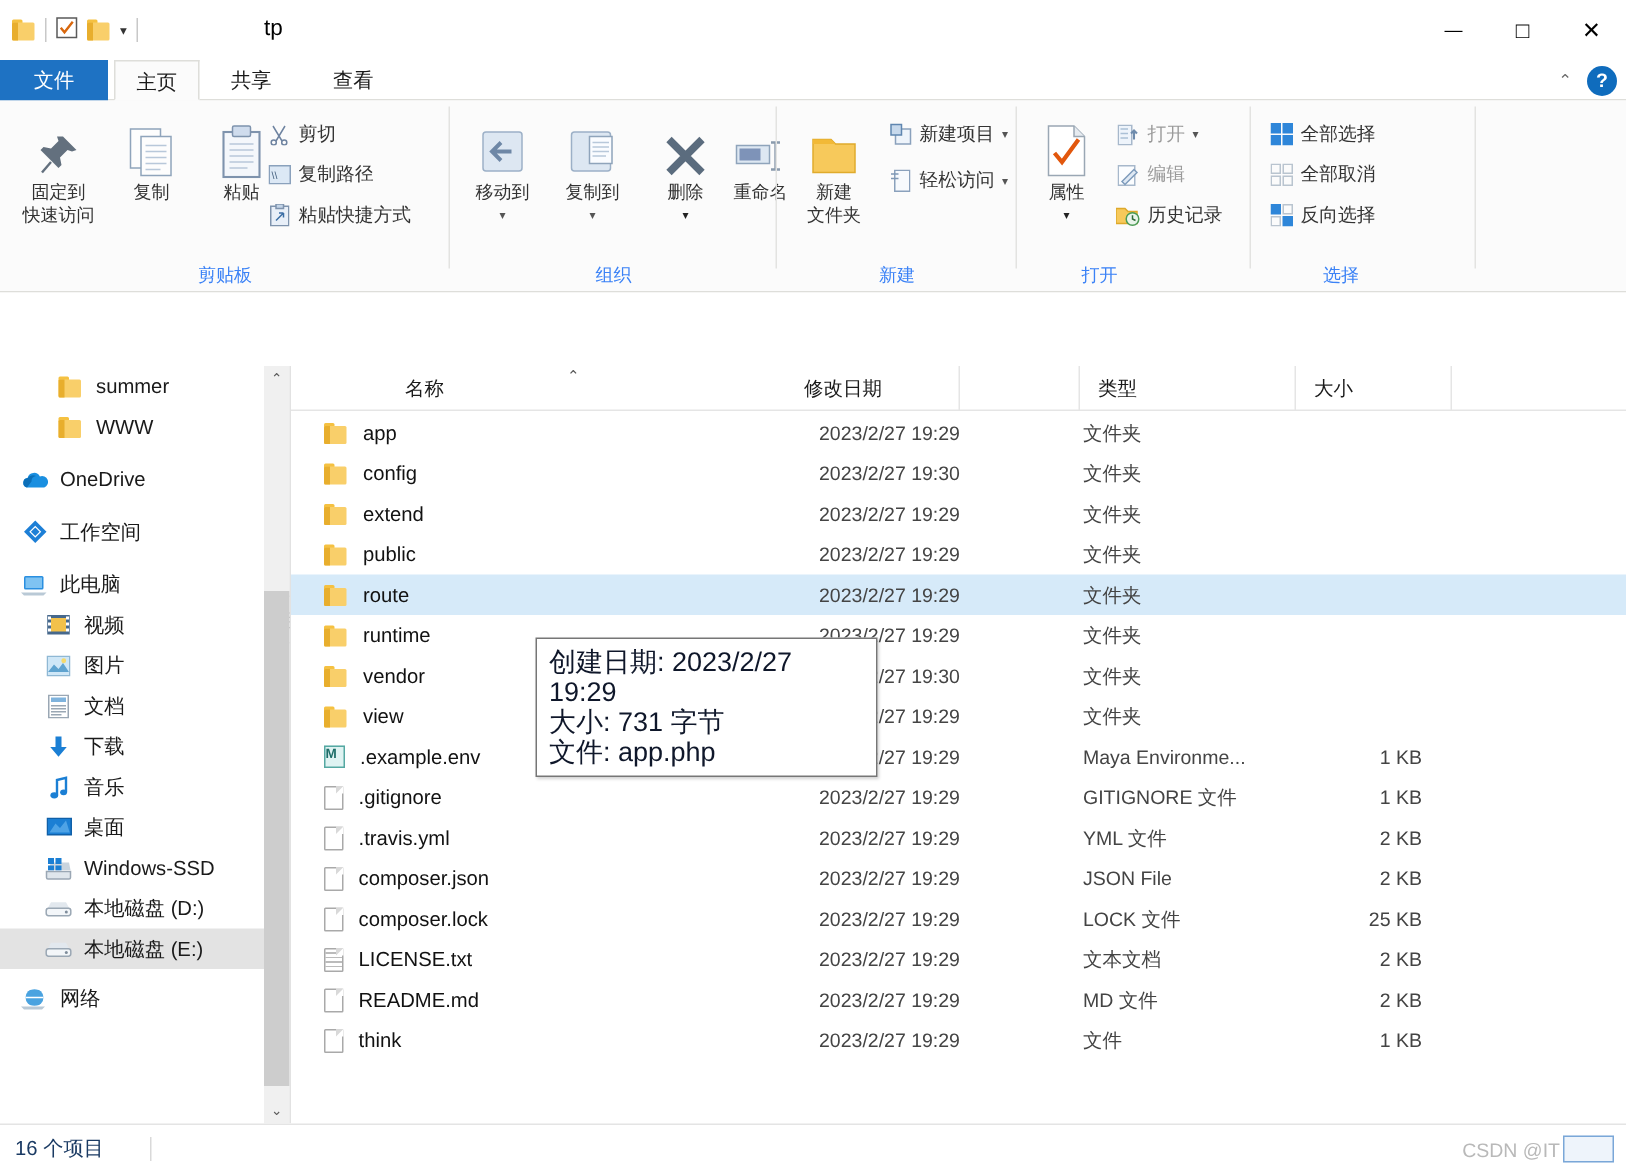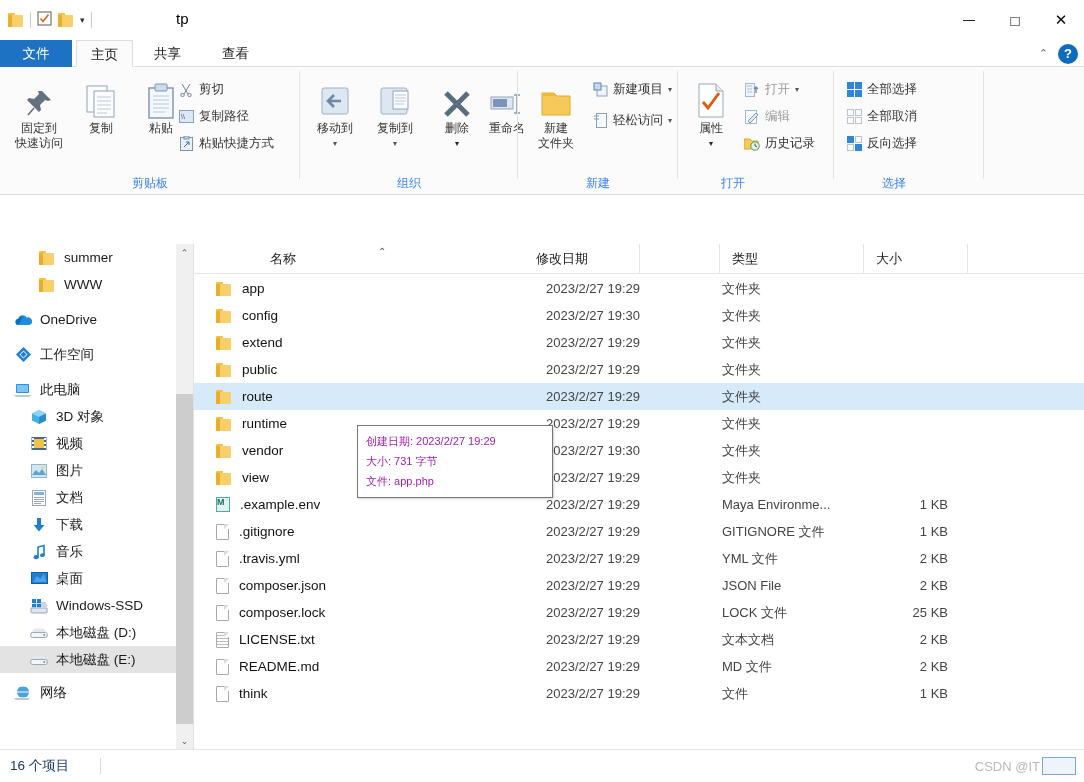--- a/index.html
+++ b/index.html
@@ -93,22 +93,22 @@
   .fsize { position:absolute; left:672px; width:82px; text-align:right; font-size:13px; color:#444; }
   .doc { width:13px; height:16px; background:#fff; border:1px solid #a9a9a9; border-radius:1px; position:relative; }
   .doc:after { content:""; position:absolute; right:-1px; top:-1px; border-width:0 0 5px 5px; border-style:solid;
                border-color:transparent transparent #fff #d9d9d9; }
   .doc.lines { background:
       linear-gradient(#fff 0 2px,#bbb 2px 3px,#fff 3px 5px,#bbb 5px 6px,#fff 6px 8px,#bbb 8px 9px,#fff 9px 11px,#bbb 11px 12px,#fff 12px 16px); }
   .mayaicon { width:14px; height:15px; background:#dff3f2; border:1px solid #55a8a2; position:relative; font-size:9px;
               color:#1d6d68; font-weight:bold; display:flex; align-items:flex-start; justify-content:flex-start; line-height:9px; }
 
   
-  .tooltip { position:absolute; left:357px; top:425px; width:196px; background:#ffffff; border:1px solid #767676;
-             padding:5px 8px 6px 8px; font-size:11px; color:#a21caf; line-height:20px; z-index:50;
+  .tooltip { position:absolute; left:357px; top:425px; width:228px; background:#ffffff; border:1px solid #767676;
+             padding:5px 8px 6px 8px; font-size:18px; color:#0f172a; line-height:20px; z-index:50;
              box-shadow:1px 1px 2px rgba(0,0,0,.18); }
 
   
   .statusbar { position:absolute; left:0; bottom:0; width:1084px; height:33px; background:#ffffff; border-top:1px solid #e4e4e4; }
   .statustext { position:absolute; left:10px; top:7px; font-size:13.5px; color:#1a3a63; }
   .statussep { position:absolute; left:100px; top:8px; width:1px; height:16px; background:#d9d9d9; }
   .watermark { position:absolute; right:8px; top:7px; font-size:13px; color:#b9b9b9; display:flex; align-items:center; gap:2px;}
   .wm-box { display:inline-block; width:34px; height:18px; border:1px solid #7aa7d8; background:#eef4fb; }
 </style>
 </head>
@@ -498,30 +498,20 @@
         <svg width="18" height="16" viewBox="0 0 18 16">
             <rect x="2" y="2" width="13" height="9" rx="1" fill="#2a8fe0"></rect>
             <rect x="3" y="3" width="11" height="7" fill="#7fc3f2"></rect>
             <path d="M0 13 h17 l-2 2 H2 z" fill="#b9c9d6"></path>
           </svg>
       </span>
       <span>此电脑</span>
     </div>
     <div class="navitem lvl1">
       <span class="navicon">
-        <svg width="16" height="16" viewBox="0 0 16 16">
-            <path d="M8 1 L15 4.5 V11.5 L8 15 L1 11.5 V4.5 z" fill="#45b0e8"></path>
-            <path d="M8 1 L15 4.5 L8 8 L1 4.5 z" fill="#8fd6f5"></path>
-            <path d="M8 8 L15 4.5 V11.5 L8 15 z" fill="#2a8dc9"></path>
-          </svg>
-      </span>
-      <span>3D 对象</span>
-    </div>
-    <div class="navitem lvl1">
-      <span class="navicon">
         <svg width="16" height="15" viewBox="0 0 16 15">
             <rect x="0.5" y="1" width="15" height="13" fill="#46688c"></rect>
             <rect x="3" y="3" width="10" height="9" fill="#f2c14b"></rect>
             <g fill="#fff">
               <rect x="1" y="2" width="2" height="2"></rect>
               <rect x="1" y="6" width="2" height="2"></rect>
               <rect x="1" y="10" width="2" height="2"></rect>
               <rect x="13" y="2" width="2" height="2"></rect>
               <rect x="13" y="6" width="2" height="2"></rect>
               <rect x="13" y="10" width="2" height="2"></rect>

